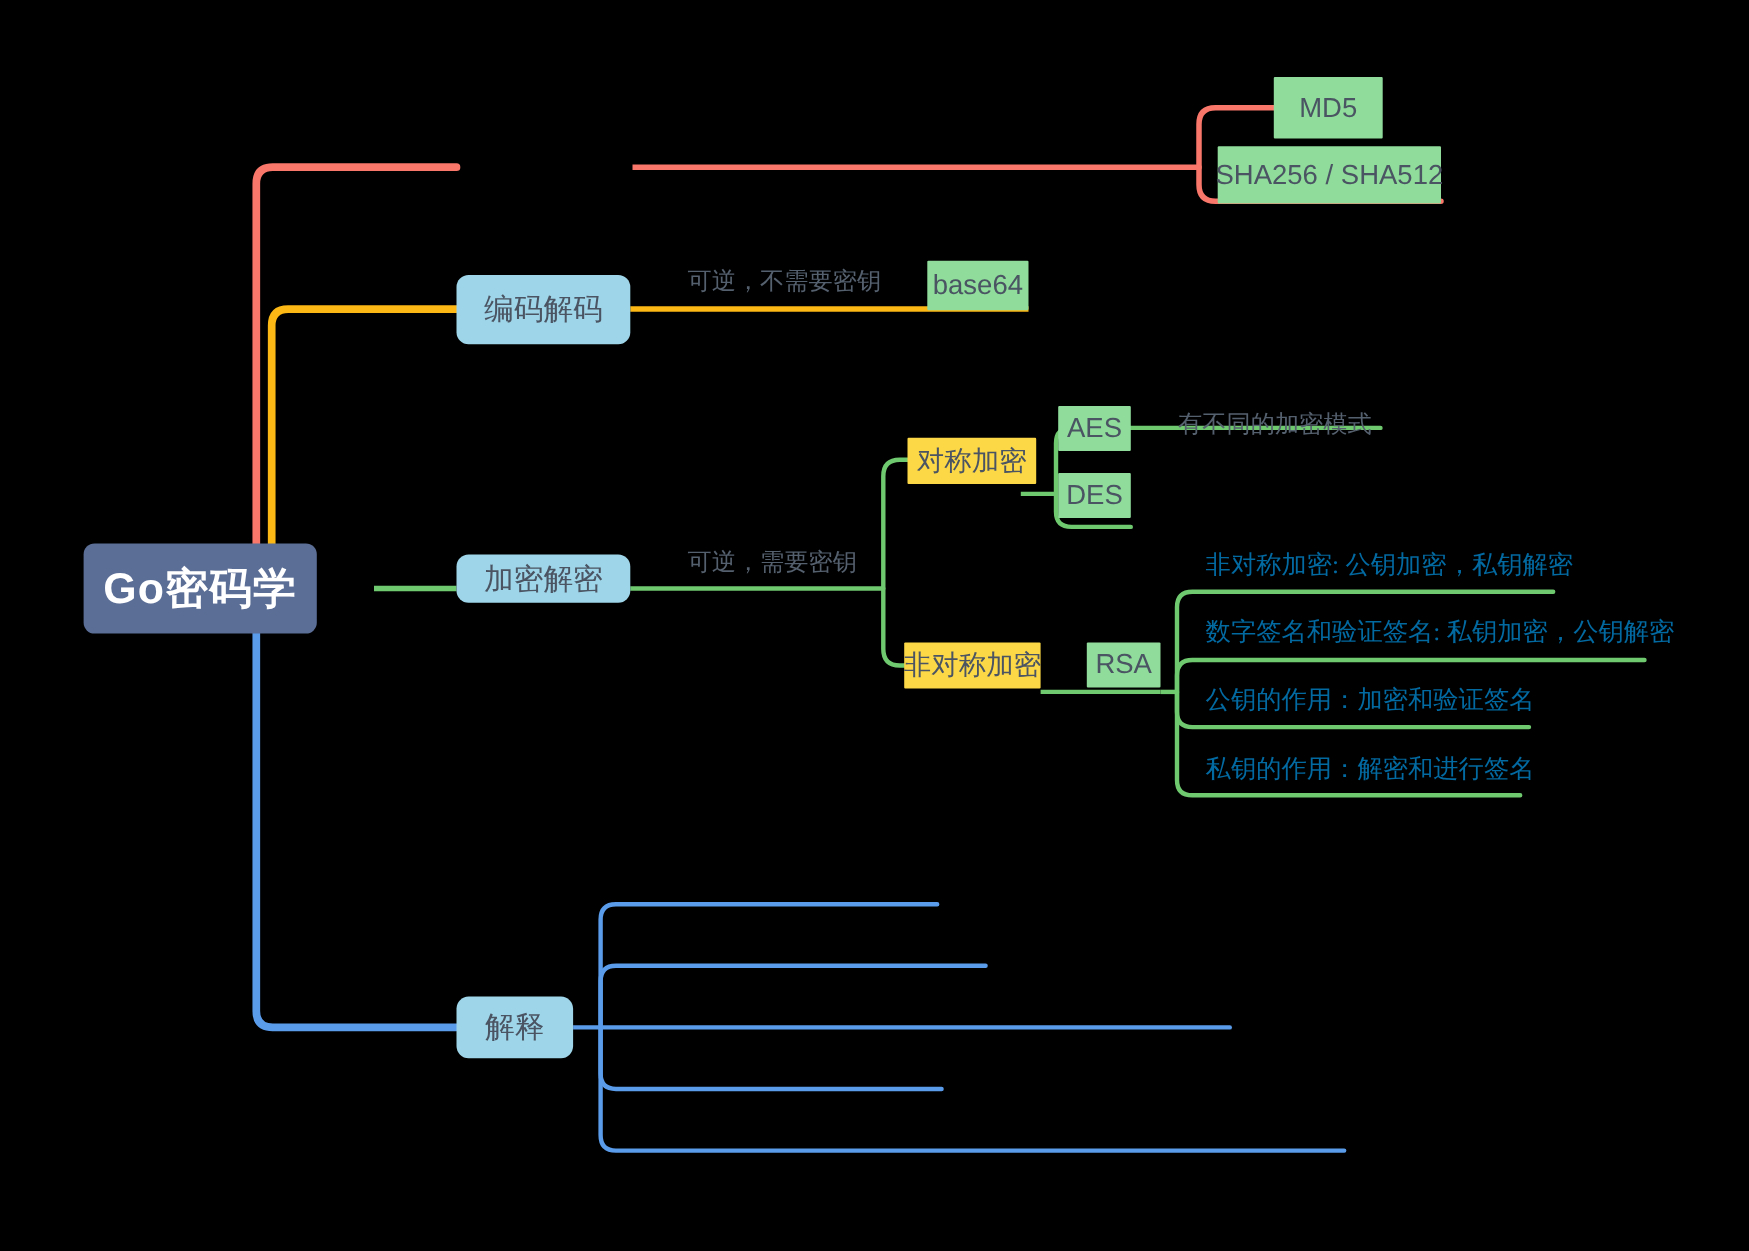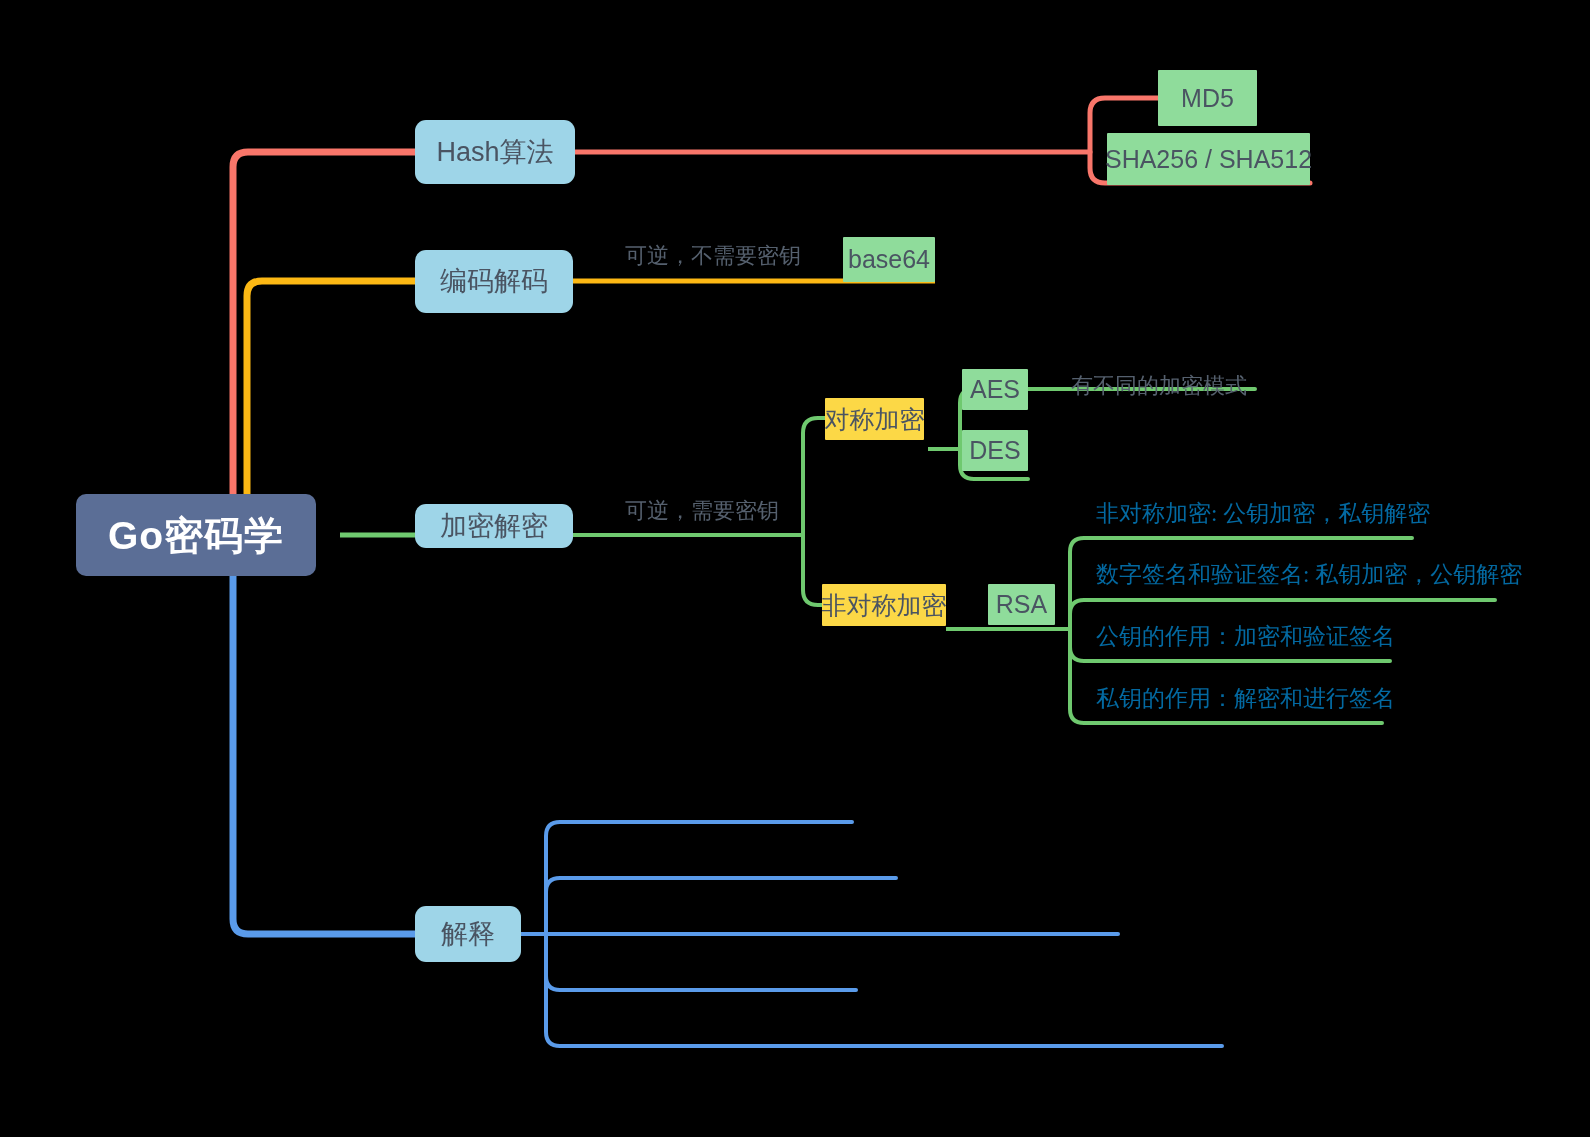--- a/index.html
+++ b/index.html
@@ -114,27 +114,24 @@
 
     <path d="M233,570 L233,919 Q233,934 248,934 L415,934" fill="none" stroke="#5a9bea" stroke-width="7" stroke-linecap="round"></path>
     <path d="M521,934 L546,934" fill="none" stroke="#5a9bea" stroke-width="4" stroke-linecap="butt"></path>
     <path d="M546,934 L546,836 Q546,822 560,822 L852,822" fill="none" stroke="#5a9bea" stroke-width="4" stroke-linecap="round"></path>
     <path d="M546,934 L546,892 Q546,878 560,878 L896,878" fill="none" stroke="#5a9bea" stroke-width="4" stroke-linecap="round"></path>
     <path d="M546,934 L1118,934" fill="none" stroke="#5a9bea" stroke-width="4" stroke-linecap="round"></path>
     <path d="M546,934 L546,976 Q546,990 560,990 L856,990" fill="none" stroke="#5a9bea" stroke-width="4" stroke-linecap="round"></path>
     <path d="M546,934 L546,1032 Q546,1046 560,1046 L1222,1046" fill="none" stroke="#5a9bea" stroke-width="4" stroke-linecap="round"></path>
   </svg>
 
-  <div class="node node-root" style="left:76px; top:494px; width:240px; height:82px;">
+  <div class="node node-root" style="left:76px; top:494px; width:212px; height:82px;">
     <span>Go密码学</span>
   </div>
 
-  <div class="node node-blue" style="left:415px; top:120px; width:160px; height:64px;">
-    <span>Hash算法</span>
-  </div>
 
   <div class="node node-green" style="left:1158px; top:70px; width:99px; height:56px;">
     <span>MD5</span>
   </div>
 
   <div class="node node-green" style="left:1107px; top:133px; width:203px; height:52px;">
     <span>SHA256 / SHA512</span>
   </div>
 
   <div class="node node-blue" style="left:415px; top:250px; width:158px; height:63px;">
@@ -144,21 +141,21 @@
 
   <div class="node node-green" style="left:843px; top:237px; width:92px; height:45px;align-items:center;">
     <span>base64</span>
   </div>
 
   <div class="node node-blue" style="left:415px; top:504px; width:158px; height:44px;">
     <span>加密解密</span>
   </div>
   <div class="edge-label" style="left:625px; top:500px;">可逆，需要密钥</div>
 
-  <div class="node node-yellow" style="left:825px; top:398px; width:99px; height:42px;">
+  <div class="node node-yellow" style="left:825px; top:398px; width:117px; height:42px;">
     <span>对称加密</span>
   </div>
 
   <div class="node node-green" style="left:962px; top:369px; width:66px; height:41px;">
     <span>AES</span>
   </div>
   <div class="edge-label" style="left:1071px; top:375px;">有不同的加密模式</div>
 
   <div class="node node-green" style="left:962px; top:430px; width:66px; height:41px;">
     <span>DES</span>

